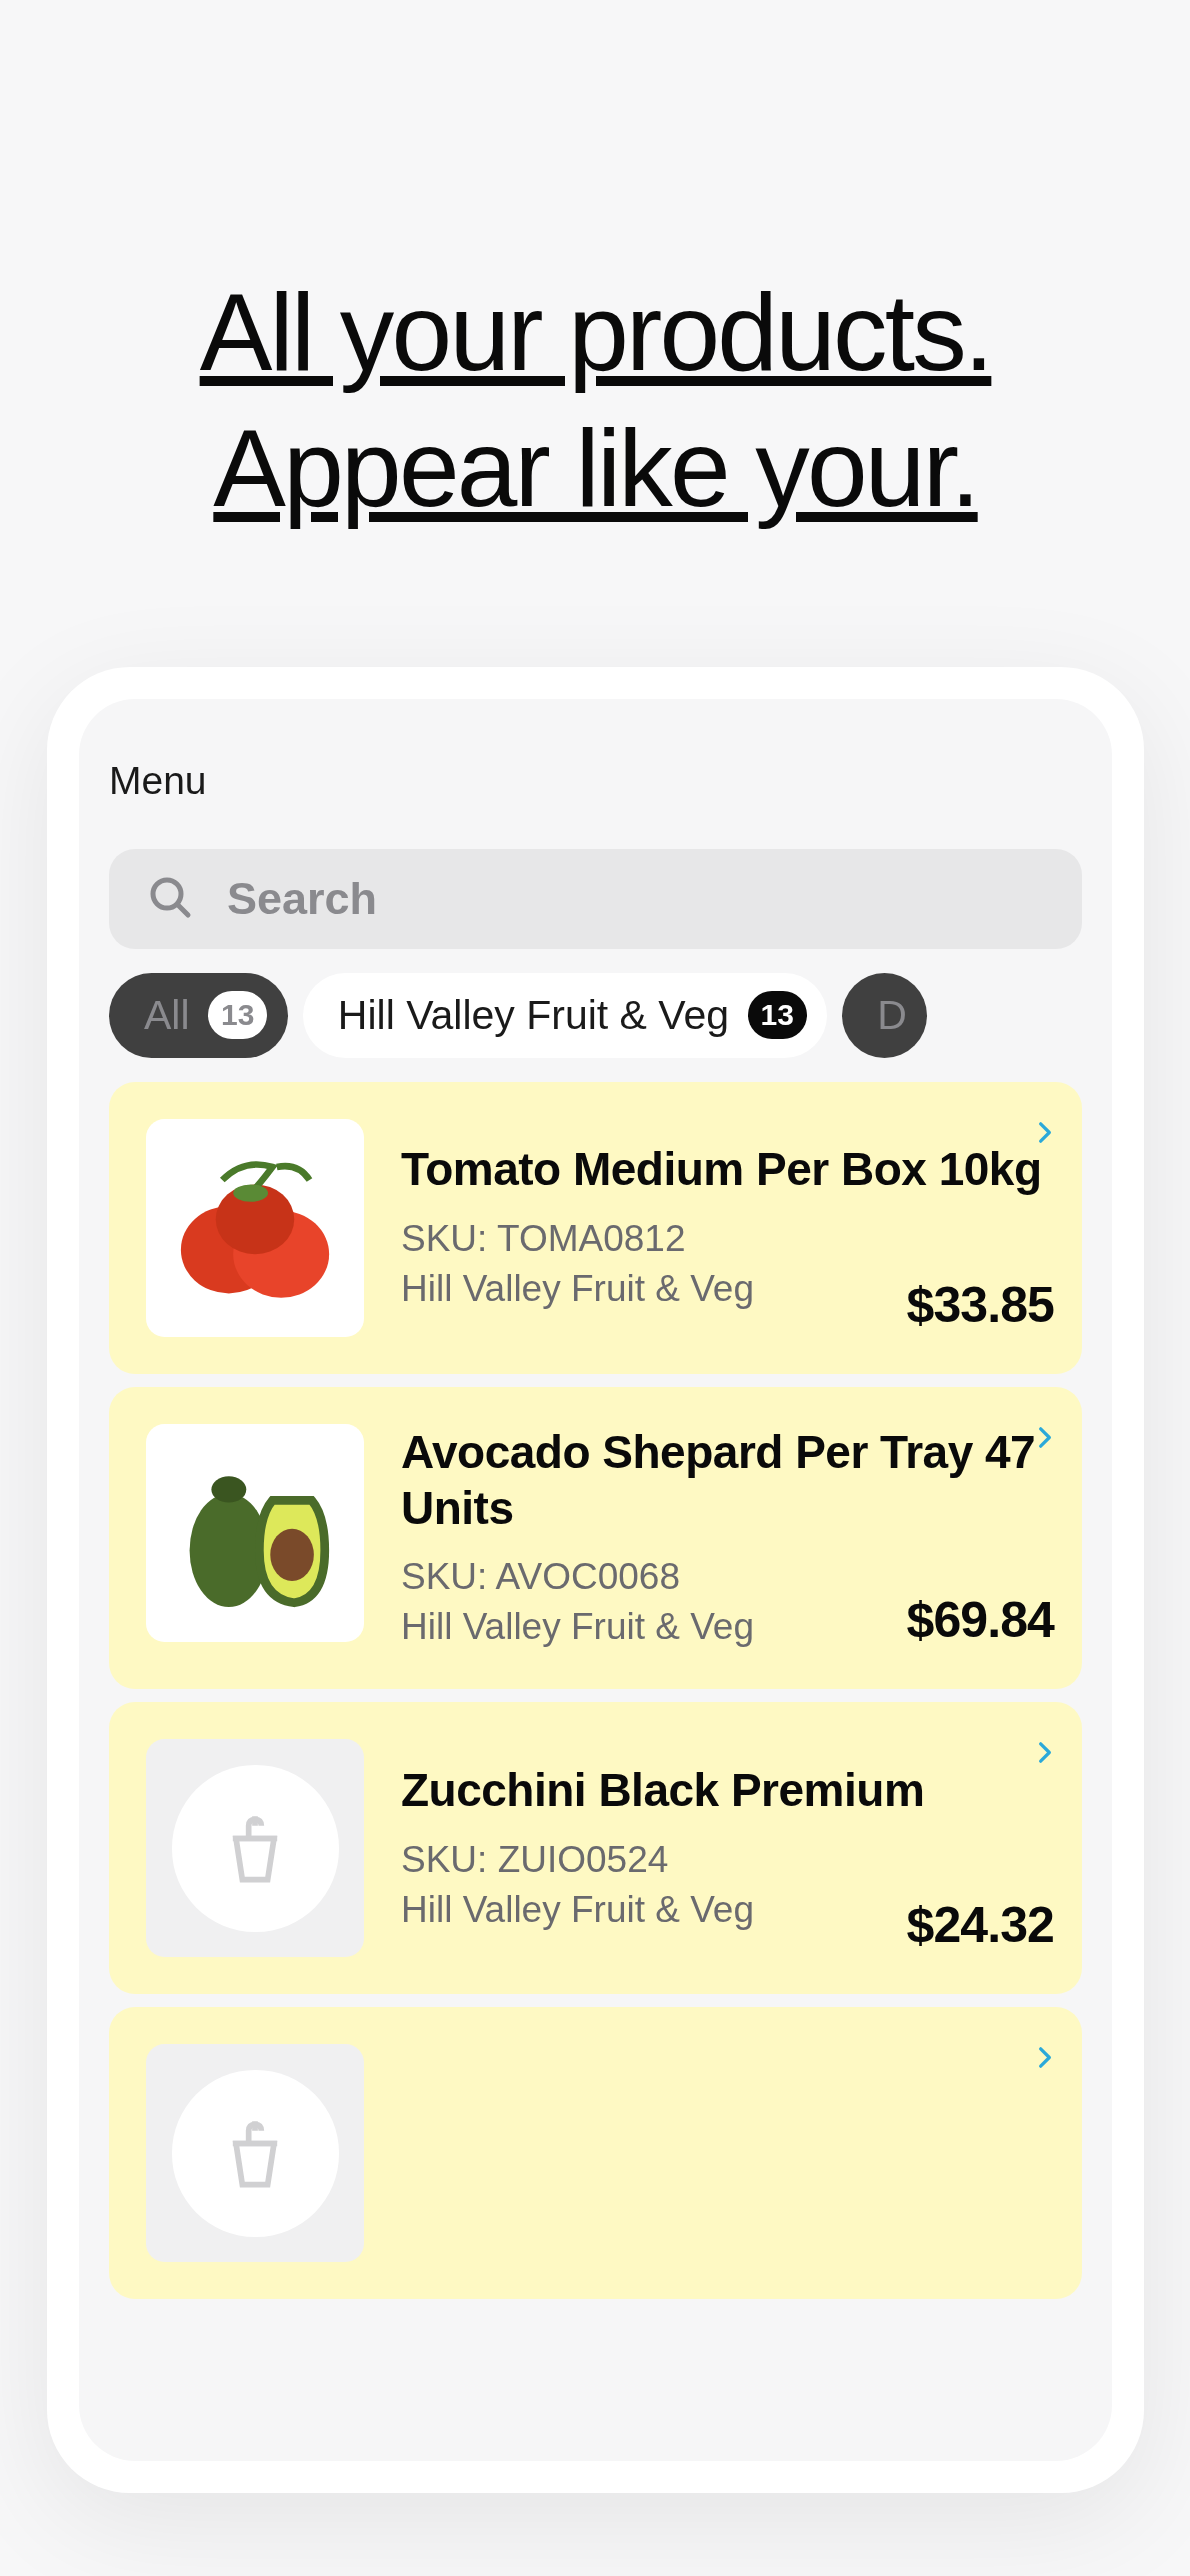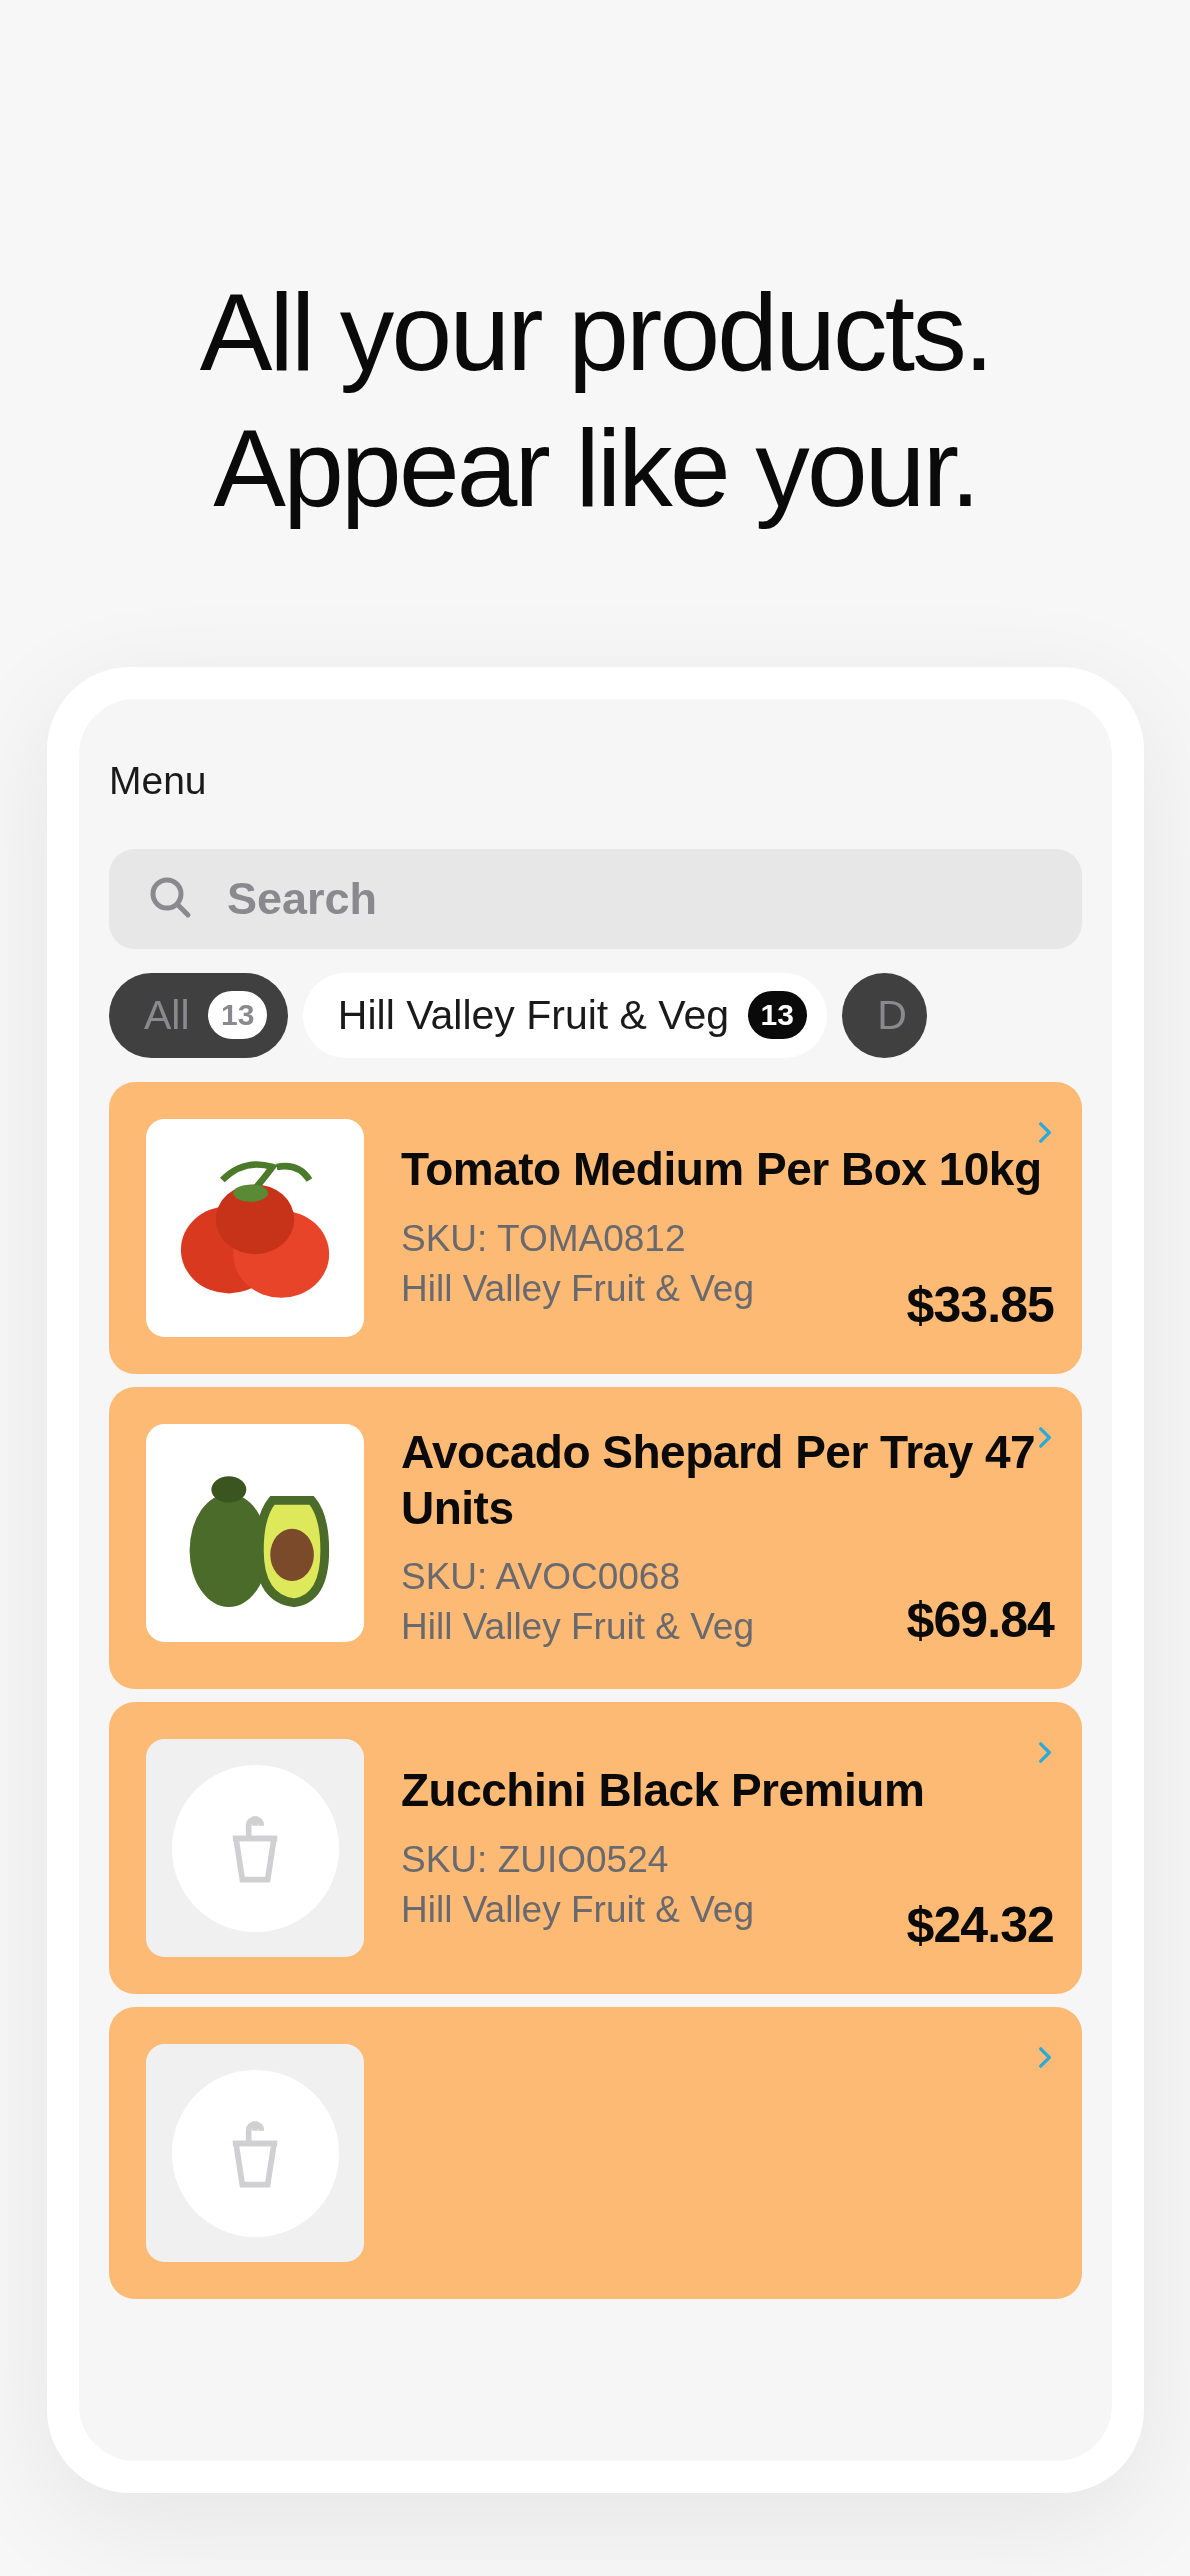--- a/index.html
+++ b/index.html
@@ -12,20 +12,21 @@
 }
 .headline {
   text-align: center;
   font-size: 109px;
   font-weight: 500;
   letter-spacing: -2.8px;
   line-height: 1.25;
   color: #0a0a0a;
   margin-top: 264px;
   margin-bottom: 130px;
+  text-decoration: underline;
 }
 .phone {
   width: 1097px;
   margin: 0 auto;
   background: #ffffff;
   border-radius: 83px;
   padding: 32px;
   box-shadow: 0 28px 111px rgba(0,0,0,0.08);
 }
 .screen {
@@ -97,21 +98,21 @@
   height: 48px;
   border-radius: 24px;
   font-size: 30px;
   font-weight: 700;
   padding: 0 13px;
 }
 .chip-inactive .badge { background: #ffffff; color: #8a8a8e; }
 .chip-active .badge { background: #0a0a0a; color: #ffffff; }
 .product-list { display: flex; flex-direction: column; gap: 13px; }
 .product-card {
-  background: #fdba74;
+  background: #fef9c3;
   border-radius: 26px;
   padding: 37px 26px 37px 37px;
   display: flex;
   gap: 37px;
   position: relative;
   justify-content: space-between;
 }
 .thumb {
   width: 218px;
   height: 218px;

